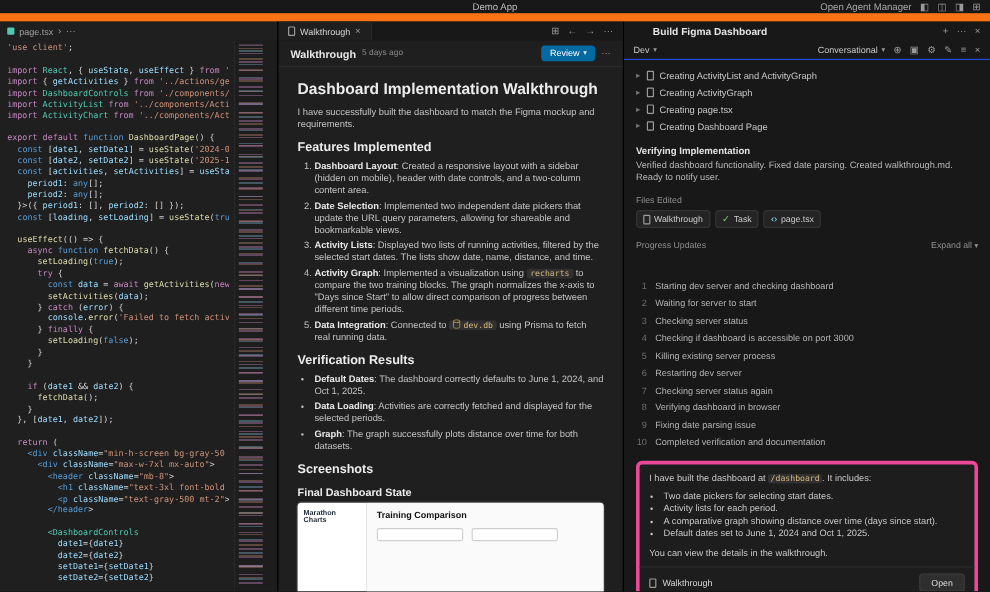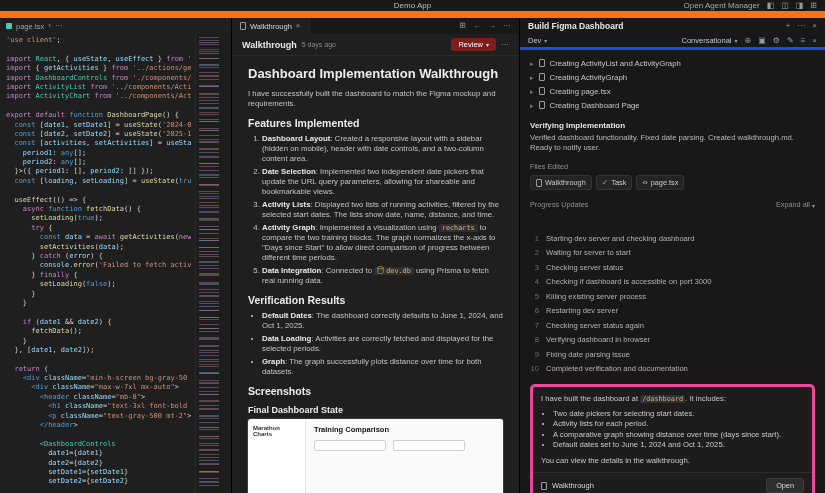--- a/index.html
+++ b/index.html
@@ -42,21 +42,21 @@
   .middle{width:288px;flex:0 0 288px;background:#1f1f1f;border-right:1px solid #000;
     display:flex;flex-direction:column;overflow:hidden;}
   .tabbar{height:16px;flex:0 0 16px;background:#181818;display:flex;align-items:stretch;font-size:7.5px;}
   .tab{display:flex;align-items:center;gap:4px;background:#1f1f1f;padding:0 8px;color:#d6d6d6;
     border-right:1px solid #252525;}
   .tabbar-icons{margin-left:auto;display:flex;align-items:center;gap:7px;padding:0 8px;}
   .dochead{height:22px;flex:0 0 22px;display:flex;align-items:center;gap:5px;padding:0 10px;
     border-bottom:1px solid #2a2a2a;background:#1f1f1f;}
   .dochead .t{font-size:9px;color:#e8e8e8;font-weight:bold;}
   .dochead .m{font-size:7px;color:#8a8a8a;}
-  .review-btn{margin-left:auto;display:flex;align-items:center;gap:3px;background:#7f1d1d;color:#fff;
+  .review-btn{margin-left:auto;display:flex;align-items:center;gap:3px;background:#0369a1;color:#fff;
     font-size:7.5px;padding:2px 7px;border-radius:3px;border:none;font-family:inherit;}
   .review-btn .icon{color:#dce7ff;font-size:6px;}
   .mdbody{flex:1;overflow:visible;padding:8px 16px 0 16px;}
   .mdbody h1{font-size:13px;color:#ececec;margin:2px 0 8px;}
   .mdbody h2{font-size:10.5px;color:#ececec;margin:8px 0 5px;}
   .mdbody h3{font-size:9px;color:#ececec;margin:8px 0 4px;}
   .mdbody p{font-size:7.8px;line-height:10px;color:#c4c4c4;margin:0 0 6px;}
   .mdbody ol,.mdbody ul{margin:0 0 6px 14px;font-size:7.8px;line-height:10px;color:#c4c4c4;}
   .mdbody li{margin-bottom:3px;}
   .mdbody strong{color:#e8e8e8;}
@@ -66,25 +66,25 @@
   .shot{margin-top:3px;background:#fff;border-radius:3px 3px 0 0;height:90px;overflow:hidden;
     box-shadow:0 0 0 1px #3a3a3a;display:flex;}
   .shot-side{width:58px;border-right:1px solid #e4e4e4;padding:6px 5px;font-size:6px;font-weight:bold;color:#1f2937;}
   .shot-main{flex:1;padding:6px 8px;background:#fafafa;}
   .shot-h{font-size:7.5px;font-weight:bold;color:#111;margin-bottom:6px;}
   .shot-inputs{display:flex;gap:7px;}
   .shot-input{width:72px;height:11px;border:1px solid #cfcfcf;border-radius:2px;background:#fff;display:inline-block;}
 
   
   .agent{flex:1;background:#181818;display:flex;flex-direction:column;overflow:hidden;}
-  .agent-head{height:16px;flex:0 0 16px;display:flex;align-items:center;padding:0 8px;gap:6px;}
+  .agent-head{height:16px;flex:0 0 16px;display:flex;align-items:center;padding:0 8px;gap:6px;margin-left:16px;}
   .agent-title{font-size:8.5px;font-weight:bold;color:#e5e5e5;}
   .head-icons{margin-left:auto;display:flex;gap:7px;align-items:center;}
   .agent-row2{height:16px;flex:0 0 16px;display:flex;align-items:center;padding:0 8px;gap:4px;
-    border-bottom:3px solid #1d4ed8;}
+    border-bottom:1px solid #1d4ed8;}
   .pill{display:flex;align-items:center;gap:3px;font-size:7.5px;color:#c9c9c9;}
   .pill .icon{font-size:6px;}
   .row2-right{margin-left:auto;display:flex;align-items:center;gap:7px;}
   .agent-scroll{flex:1;overflow:hidden;padding:6px 10px 0;}
   .task-row{display:flex;align-items:center;gap:5px;height:14px;color:#c8c8c8;font-size:7.8px;}
   .task-row .chev{font-size:7px;color:#777;}
   .sec-title{font-weight:bold;color:#e3e3e3;margin:9px 0 3px;font-size:8px;}
   .sec-body{color:#b9b9b9;font-size:7.7px;line-height:10px;}
   .label{color:#8f8f8f;font-size:7.3px;margin:9px 0 4px;}
   .chips{display:flex;gap:4px;}

